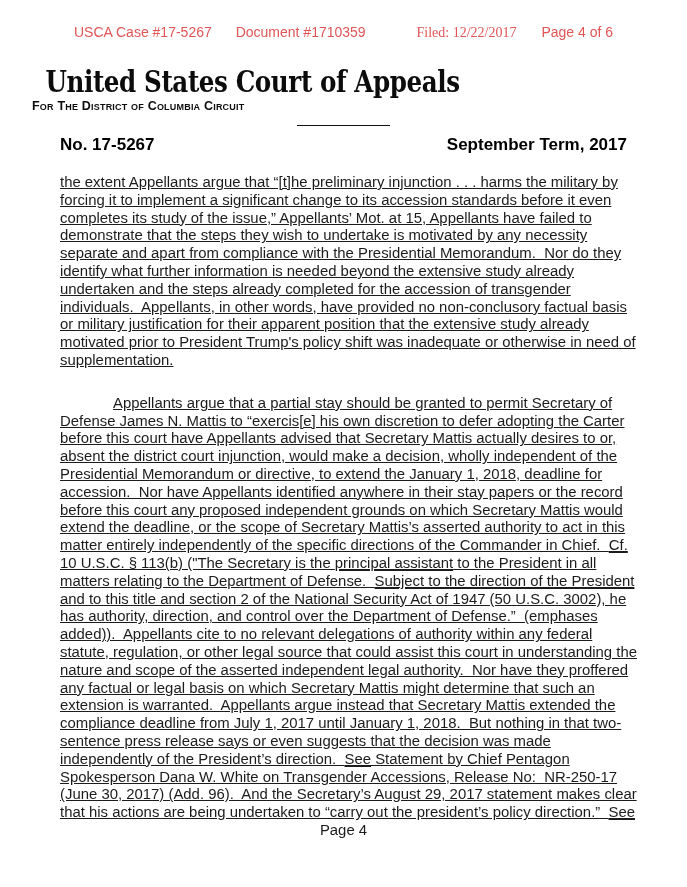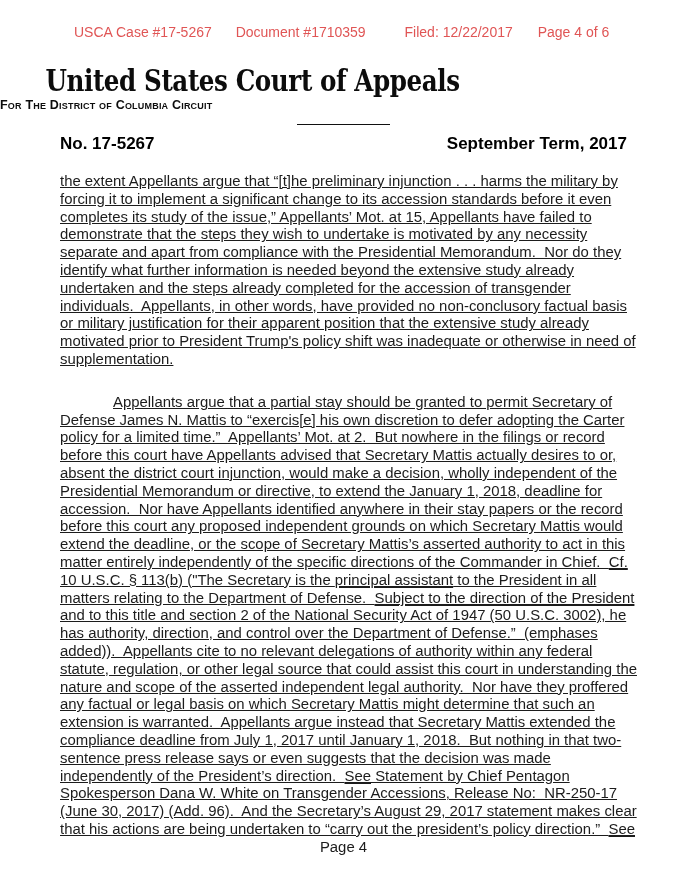--- a/index.html
+++ b/index.html
@@ -18,21 +18,21 @@
   }
   
   .stamp {
     padding: 24px 0 0 74px;
     font-size: 14px;
     line-height: 16px;
     white-space: nowrap;
   }
   .stamp span { display: inline-block; text-align: right; }
   .stamp .s2 { margin-left: 20px; }
-  .stamp .s3 { margin-left: 35px; }
+  .stamp .s3 { margin-left: 47px; font-family: Liberation Serif, serif; }
   .stamp .s4 { margin-left: 21px; }
   
   .masthead { margin-top: 26px; }
   .court-name {
     display: inline-block;
     font-family: "DejaVu Serif", serif;
     font-weight: bold;
     font-size: 30px;
     line-height: 30px;
     transform: scaleX(0.82);
@@ -41,20 +41,21 @@
     color: #0c0c0c;
   }
   .circuit {
     margin-top: 2px;
     font-size: 12.5px;
     line-height: 14px;
     font-weight: bold;
     font-variant: small-caps;
     letter-spacing: 0.2px;
     color: #0c0c0c;
+    padding-left: 32px;
   }
   .rule {
     width: 93px;
     margin: 12px auto 0 auto;
     border-bottom: 1.6px solid #111111;
   }
   
   .case-row {
     display: flex;
     justify-content: space-between;
@@ -117,21 +118,20 @@
         <div class="line"><span>identify what further information is needed beyond the extensive study already</span></div>
         <div class="line"><span>undertaken and the steps already completed for the accession of transgender</span></div>
         <div class="line"><span>individuals.  Appellants, in other words, have provided no non-conclusory factual basis</span></div>
         <div class="line"><span>or military justification for their apparent position that the extensive study already</span></div>
         <div class="line"><span>motivated prior to President Trump's policy shift was inadequate or otherwise in need of</span></div>
         <div class="line"><span>supplementation.</span></div>
       </div>
       <div class="paragraph">
         <div class="line indented"><span>Appellants argue that a partial stay should be granted to permit Secretary of</span></div>
         <div class="line"><span>Defense James N. Mattis to “exercis[e] his own discretion to defer adopting the Carter</span></div>
-        <div class="line"><span>policy for a limited time.”  Appellants’ Mot. at 2.  But nowhere in the filings or record</span></div>
         <div class="line"><span>before this court have Appellants advised that Secretary Mattis actually desires to or,</span></div>
         <div class="line"><span>absent the district court injunction, would make a decision, wholly independent of the</span></div>
         <div class="line"><span>Presidential Memorandum or directive, to extend the January 1, 2018, deadline for</span></div>
         <div class="line"><span>accession.  Nor have Appellants identified anywhere in their stay papers or the record</span></div>
         <div class="line"><span>before this court any proposed independent grounds on which Secretary Mattis would</span></div>
         <div class="line"><span>extend the deadline, or the scope of Secretary Mattis’s asserted authority to act in this</span></div>
         <div class="line"><span>matter entirely independently of the specific directions of the Commander in Chief.  </span><span class="underlined">Cf.</span></div>
         <div class="line"><span>10 U.S.C. § 113(b) ("The Secretary is the </span><span class="underlined">principal assistant</span><span> to the President in all</span></div>
         <div class="line"><span>matters relating to the Department of Defense.  </span><span class="underlined">Subject to the direction of the President</span></div>
         <div class="line"><span>and to this title and section 2 of the National Security Act of 1947 (50 U.S.C. 3002), he</span></div>

